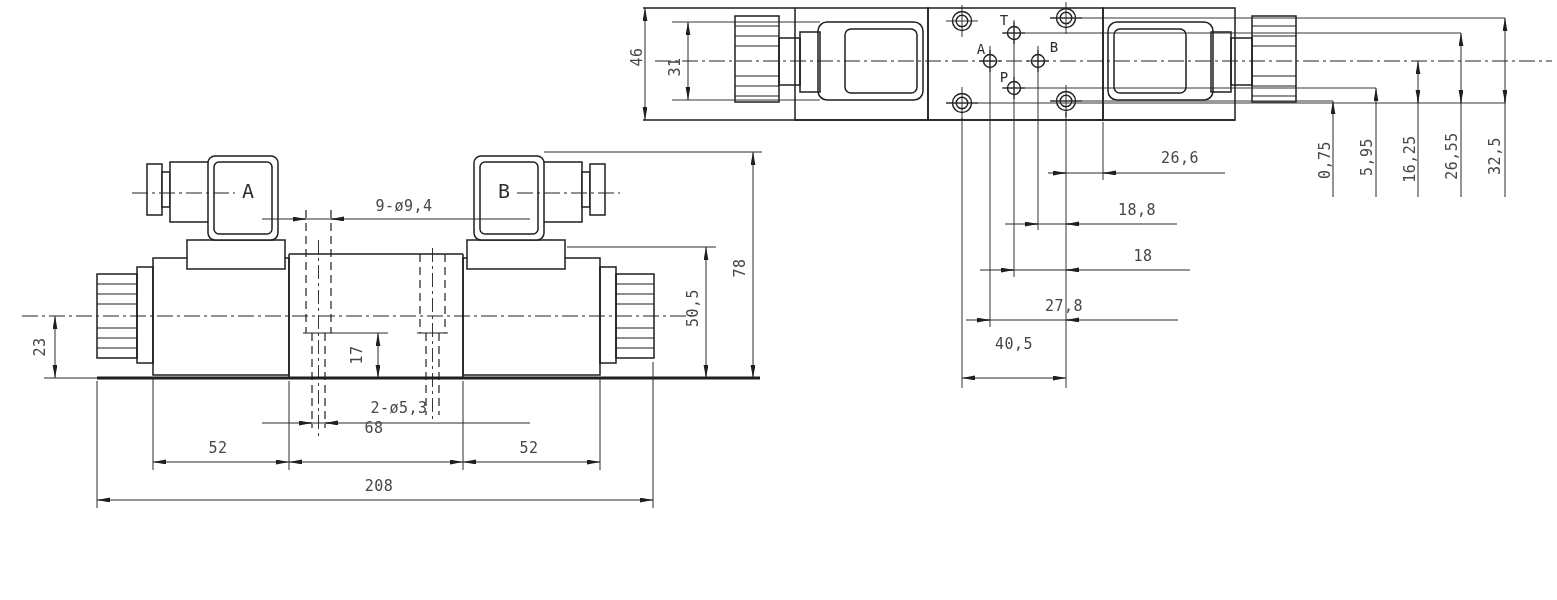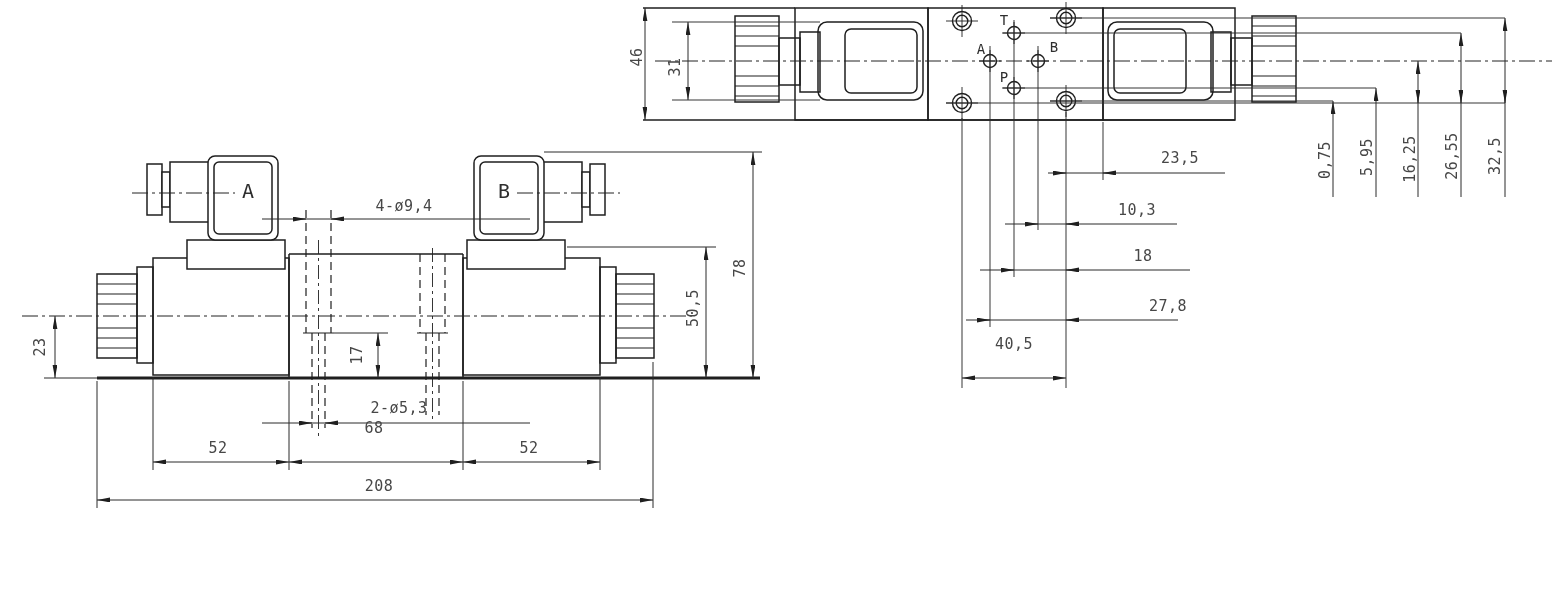--- a/index.html
+++ b/index.html
@@ -184,42 +184,42 @@
     <line x1="1461" y1="91" x2="1461" y2="103" marker-end="url(#arw)"></line>
     <line x1="1505" y1="18" x2="1505" y2="197" marker-start="url(#arw)"></line>
     <line x1="1505" y1="91" x2="1505" y2="103" marker-end="url(#arw)"></line>
   </g>
 </svg>
 
 <div class="lbl big" style="left:248px;top:191px">A</div>
 <div class="lbl big" style="left:504px;top:191px">B</div>
 
 <div class="lbl rot" style="left:40px;top:347px">23</div>
-<div class="lbl" style="left:404px;top:206px">4-ø9,4</div>
+<div class="lbl" style="left:404px;top:206px">9-ø9,4</div>
 <div class="lbl rot" style="left:357px;top:355px">17</div>
 <div class="lbl" style="left:399px;top:408px">2-ø5,3</div>
 <div class="lbl" style="left:218px;top:448px">52</div>
 <div class="lbl" style="left:374px;top:428px">68</div>
 <div class="lbl" style="left:529px;top:448px">52</div>
 <div class="lbl" style="left:379px;top:486px">208</div>
 <div class="lbl rot" style="left:693px;top:308px">50,5</div>
 <div class="lbl rot" style="left:740px;top:268px">78</div>
 
 <div class="lbl rot" style="left:637px;top:57px">46</div>
 <div class="lbl rot" style="left:675px;top:67px">31</div>
 
 <div class="lbl port" style="left:1004px;top:20px">T</div>
 <div class="lbl port" style="left:981px;top:49px">A</div>
 <div class="lbl port" style="left:1054px;top:47px">B</div>
 <div class="lbl port" style="left:1004px;top:77px">P</div>
 
-<div class="lbl" style="left:1180px;top:158px">23,5</div>
-<div class="lbl" style="left:1137px;top:210px">10,3</div>
+<div class="lbl" style="left:1180px;top:158px">26,6</div>
+<div class="lbl" style="left:1137px;top:210px">18,8</div>
 <div class="lbl" style="left:1143px;top:256px">18</div>
-<div class="lbl" style="left:1168px;top:306px">27,8</div>
+<div class="lbl" style="left:1064px;top:306px">27,8</div>
 <div class="lbl" style="left:1014px;top:344px">40,5</div>
 
 <div class="lbl rot" style="left:1325px;top:160px">0,75</div>
 <div class="lbl rot" style="left:1367px;top:157px">5,95</div>
 <div class="lbl rot" style="left:1410px;top:159px">16,25</div>
 <div class="lbl rot" style="left:1452px;top:156px">26,55</div>
 <div class="lbl rot" style="left:1495px;top:156px">32,5</div>
 
 </div>
 

